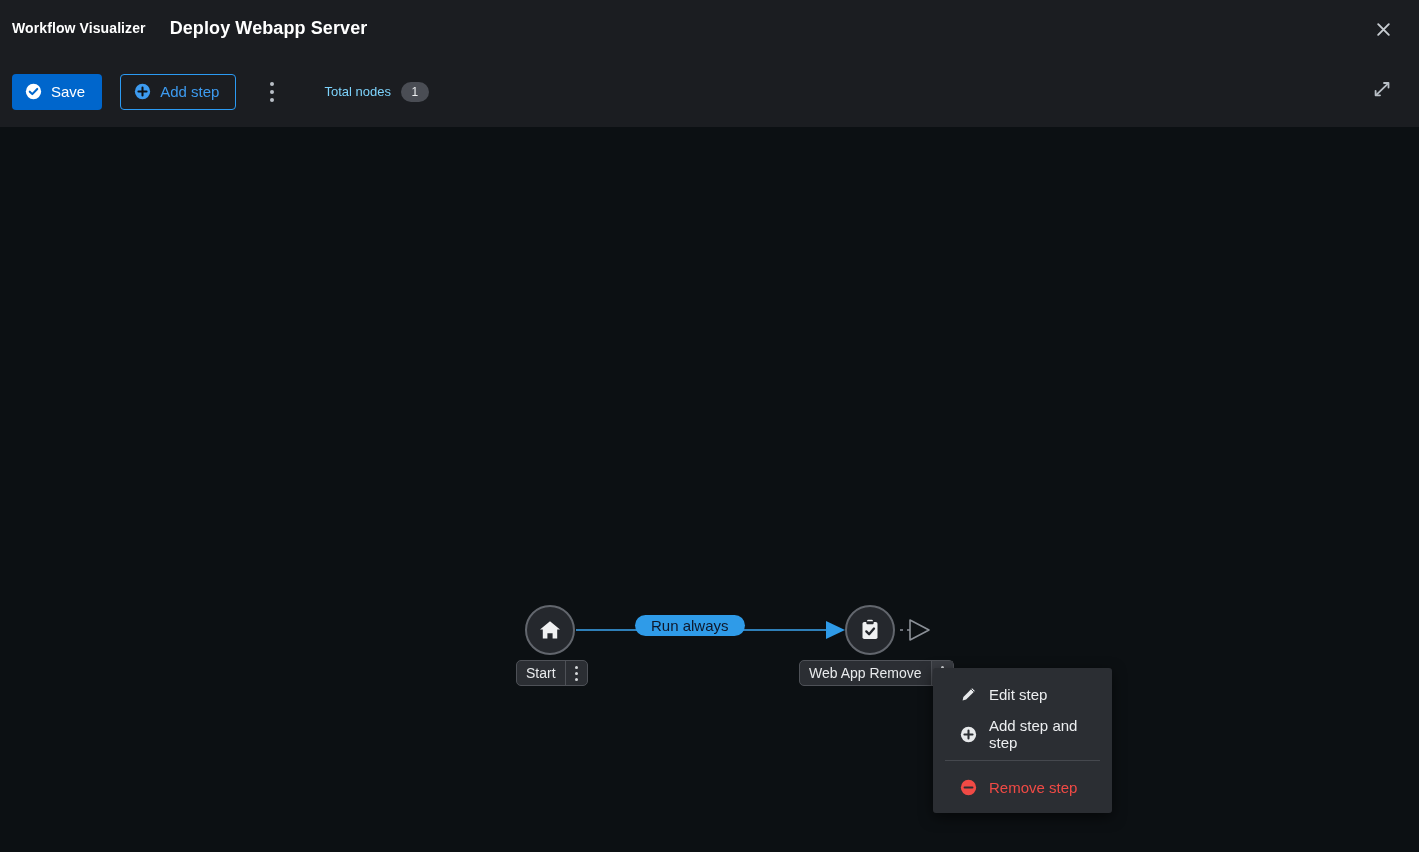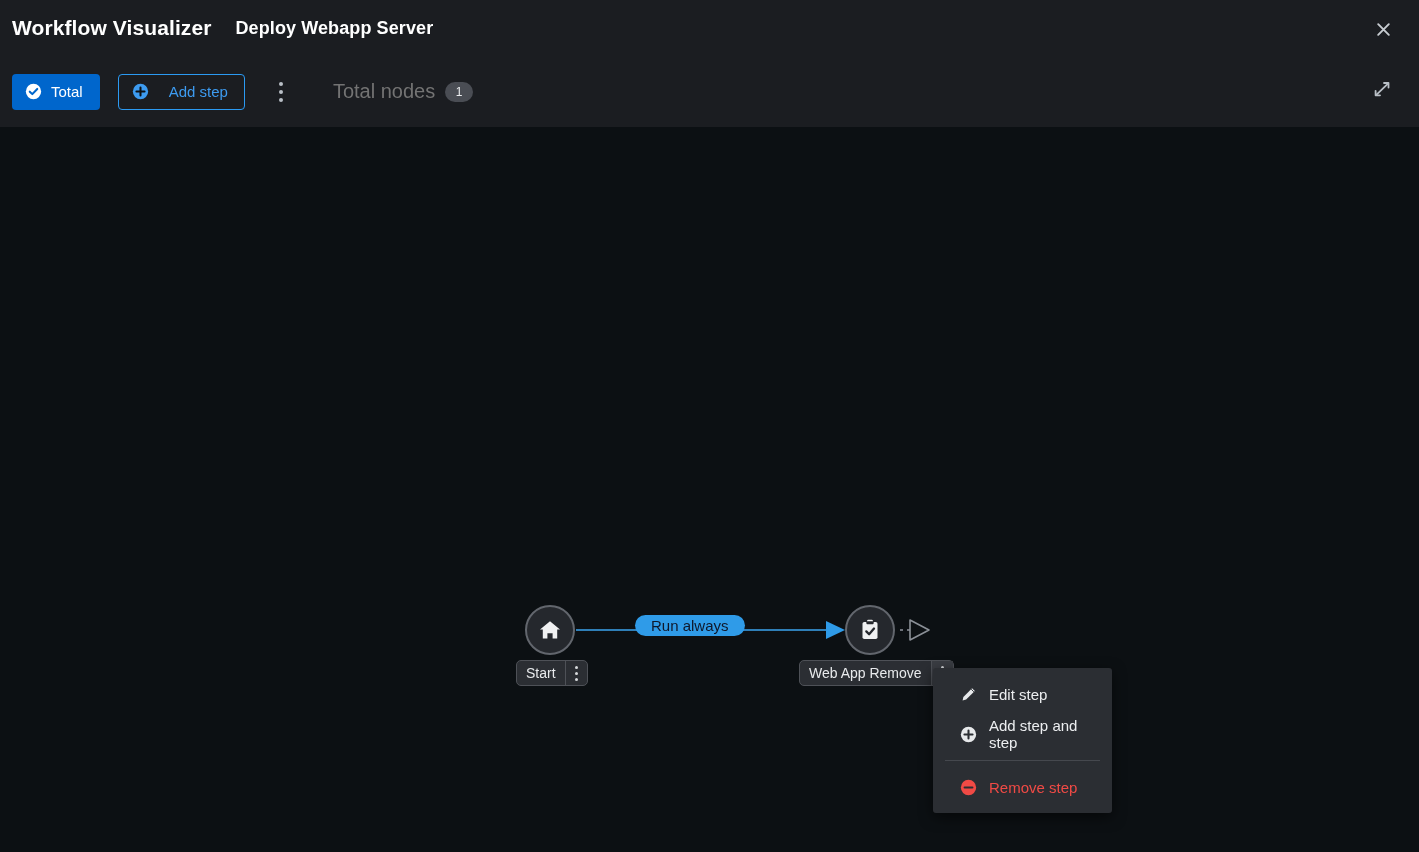--- a/index.html
+++ b/index.html
@@ -22,21 +22,21 @@
     width: 1419px; height: 127px;
     background: #1b1d21;
   }
   .titlebar {
     position: absolute; top: 0; left: 0;
     width: 1419px; height: 56px;
     display: flex; align-items: center;
   }
   .app-title {
     margin-left: 12px;
-    font-size: 21px; font-weight: bold;
+    font-size: 14px; font-weight: bold;
     color: #ffffff; letter-spacing: .1px;
   }
   .wf-title {
     margin-left: 24px;
     font-size: 18px; font-weight: bold;
     color: #ffffff; letter-spacing: .1px;
   }
   .close-btn {
     position: absolute; right: 22px; top: 15px;
     width: 28px; height: 28px;
@@ -58,37 +58,37 @@
     display: flex; align-items: center; gap: 9px;
     cursor: pointer;
   }
   .btn-addstep {
     margin-left: 18px;
     height: 36px; padding: 0 16px 0 13px;
     background: transparent;
     border: 1px solid #2b9af3; border-radius: 4px;
     color: #3d9bf0; font-size: 15px;
     font-family: "Liberation Sans", sans-serif;
-    display: flex; align-items: center; gap: 20px;
+    display: flex; align-items: center; gap: 9px;
     cursor: pointer;
   }
   .kebab-toolbar {
     margin-left: 22px; width: 28px; height: 32px;
     display: flex; flex-direction: column; align-items: center;
     justify-content: center; gap: 4px; cursor: pointer;
   }
   .kebab-toolbar i {
     display: block; width: 4px; height: 4px;
     border-radius: 50%; background: #b9bfc6;
   }
   .total-nodes {
     margin-left: 38px;
     display: flex; align-items: center; gap: 10px;
   }
-  .total-nodes-label { color: #737373; font-size: 20px; }
+  .total-nodes-label { color: #7dd3fc; font-size: 13px; }
   .node-badge {
     min-width: 28px; height: 20px; padding: 0 8px;
     border-radius: 10px; background: #4a4d54;
     color: #eceef0; font-size: 12px;
     display: flex; align-items: center; justify-content: center;
   }
   .expand-btn {
     position: absolute; right: 22px; top: 18px;
     width: 30px; height: 30px;
     display: flex; align-items: center; justify-content: center;
@@ -199,21 +199,21 @@
       </svg>
     </div>
 
     <div class="toolbar">
 
       <button class="btn-save">
         <svg width="17" height="17" viewBox="0 0 20 20">
           <circle cx="10" cy="10" r="9" fill="#ffffff"></circle>
           <path d="M5.6 10.2 L8.6 13.1 L14.4 7.0" stroke="#0066cc" stroke-width="2.4" fill="none" stroke-linecap="round" stroke-linejoin="round"></path>
         </svg>
-        <span>Total</span>
+        <span>Save</span>
       </button>
 
       <button class="btn-addstep">
         <svg width="17" height="17" viewBox="0 0 20 20">
           <circle cx="10" cy="10" r="9" fill="#3d9bf0"></circle>
           <path d="M10 5.2 V14.8 M5.2 10 H14.8" stroke="#0d1013" stroke-width="2.4" stroke-linecap="round"></path>
         </svg>
         <span>Add step</span>
       </button>
 

